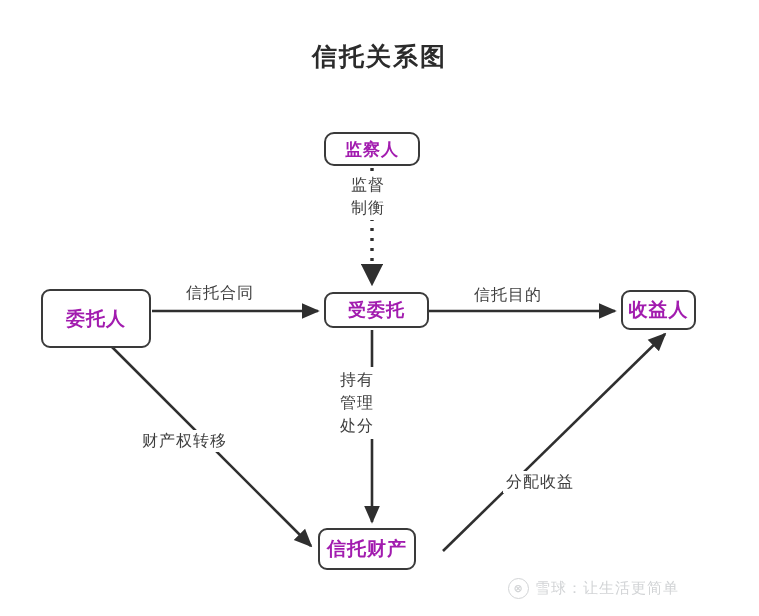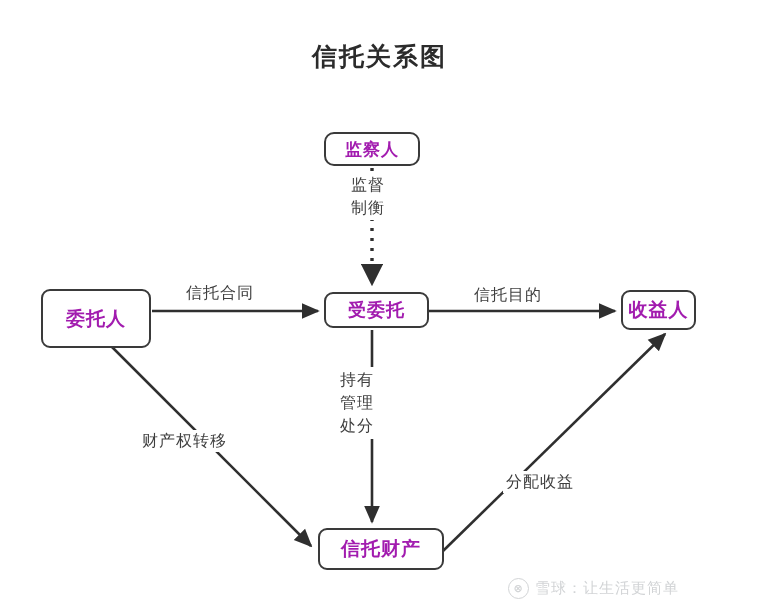--- a/index.html
+++ b/index.html
@@ -58,21 +58,21 @@
     font-size: 19px;
     font-weight: bold;
     letter-spacing: 1px;
     color: #a21caf;
     z-index: 3;
   }
   .node-supervisor { left: 324px; top: 132px; width: 96px;  height: 34px; font-size: 17px; border-radius: 10px; }
   .node-settlor    { left: 41px;  top: 289px; width: 110px; height: 59px; }
   .node-trustee    { left: 324px; top: 292px; width: 105px;  height: 36px; font-size: 18px; font-family: Liberation Mono, monospace; }
   .node-beneficiary{ left: 621px; top: 290px; width: 75px;  height: 40px; }
-  .node-property   { left: 318px; top: 528px; width: 126px; height: 42px; }
+  .node-property   { left: 318px; top: 528px; width: 98px; height: 42px; }
 
   
   .edge-label {
     position: absolute;
     color: #3f3f3f;
     font-size: 16px;
     letter-spacing: 1px;
     white-space: nowrap;
     z-index: 4;
     background: #ffffff;

